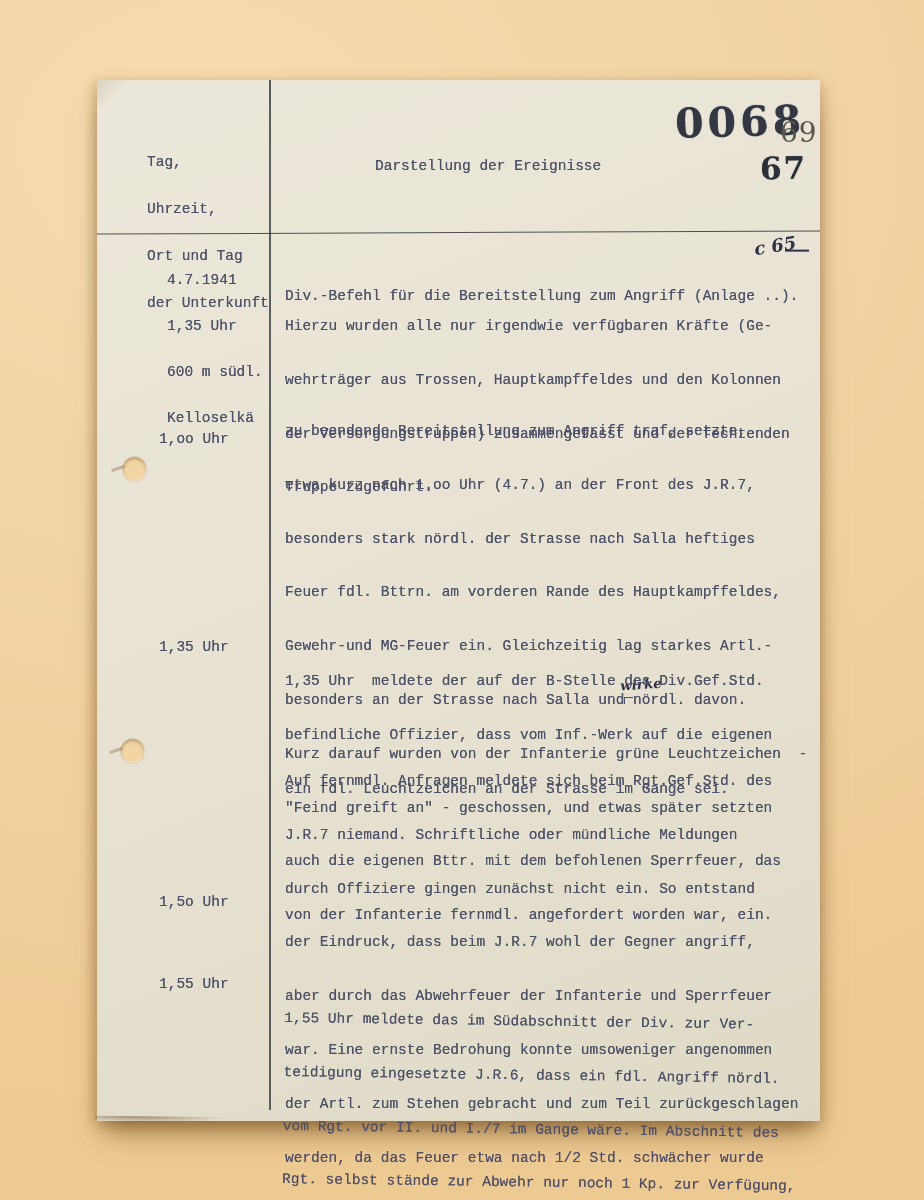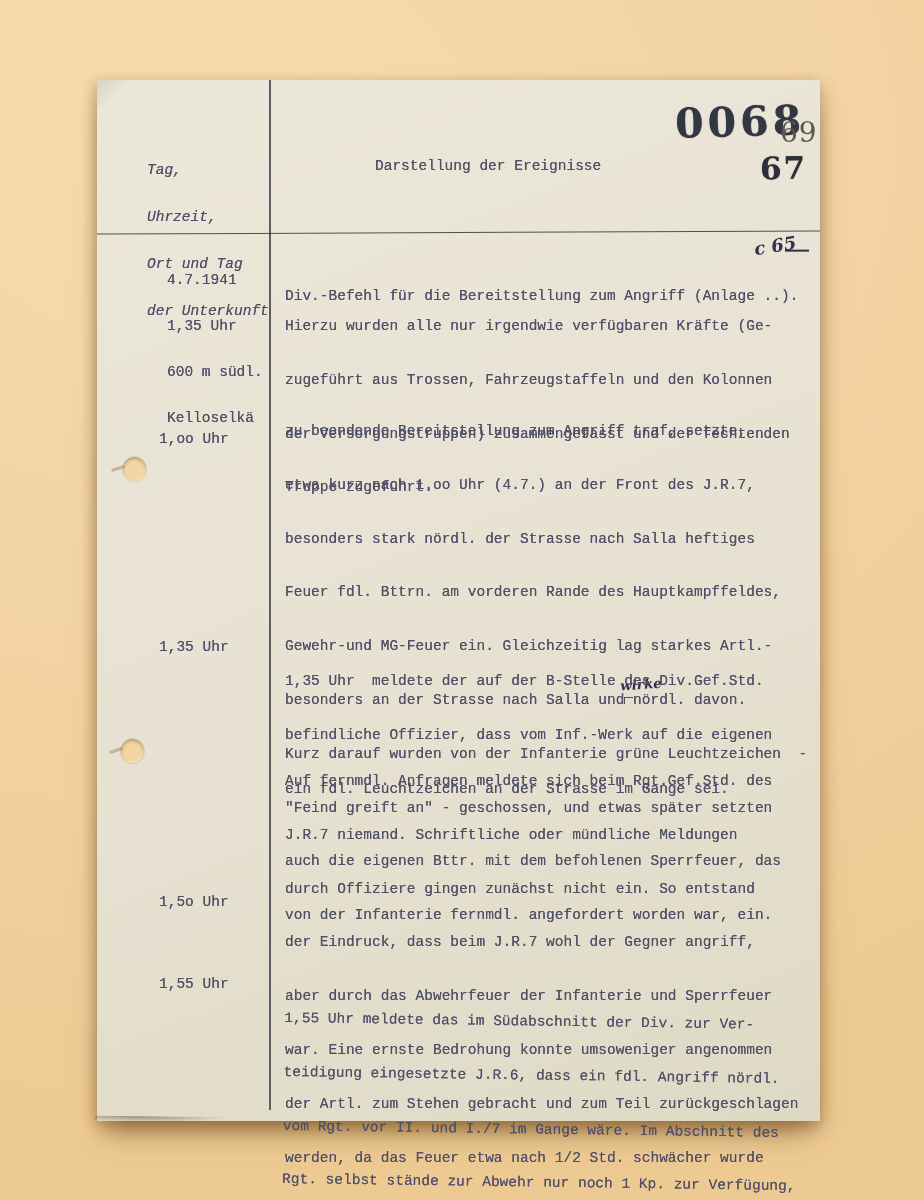--- a/index.html
+++ b/index.html
@@ -32,21 +32,21 @@
   .vrule { position:absolute; left:172px; top:0; width:1.5px; height:1030px;
            background:#45454c; opacity:.85; }
   .hrule { position:absolute; left:0; right:0; top:152px; border-top:1.7px solid #3e3e44;
            transform: rotate(-0.25deg); opacity:.9; }
 
   .tw { color:#4f4f68; font-size:14.5px; white-space:pre;
         text-shadow: 0 0 .5px rgba(79,79,104,.85); }
   .line { height:21.8px; line-height:21.8px; }
   .para { position:absolute; left:188px; }
 
-  .hdr-left { position:absolute; left:50px; top:52px; line-height:15.6px;font-style:italic; }
+  .hdr-left { position:absolute; left:50px; top:44px; line-height:15.6px; }
   .hdr-title { position:absolute; left:278px; top:78px; }
 
   .date-block { position:absolute; left:50px; top:162px; line-height:15.4px;margin-left:20px; }
   .time-label { position:absolute; left:62px; }
 
   .serial-stamp {
     position:absolute; left:578px; top:18px;
     font-family:"DejaVu Serif", serif; font-weight:bold; font-size:41px;
     letter-spacing:4px; color:#262a38; transform:rotate(-1.6deg);
     text-shadow: 0 0 1px rgba(38,42,56,.6); opacity:.93;
@@ -128,21 +128,21 @@
     <div class="hole hole-2">
         <div class="tear"></div>
       </div>
 
     <div class="para tw" style="top:174px">
       <div class="line">Div.-Befehl für die Bereitstellung zum Angriff (Anlage ..).</div>
     </div>
 
     <div class="para tw" style="top:204px">
       <div class="line">Hierzu wurden alle nur irgendwie verfügbaren Kräfte (Ge-</div>
-      <div class="line">zugeführt aus Trossen, Fahrzeugstaffeln und den Kolonnen</div>
+      <div class="line">wehrträger aus Trossen, Hauptkampffeldes und den Kolonnen</div>
       <div class="line">der Versorgungstruppen) zusammengefasst und der fechtenden</div>
       <div class="line">Truppe zugeführt.</div>
     </div>
 
     <div class="para tw" style="top:309px">
       <div class="line">zu beendende Bereitstellung zum Angriff traf, setzte,</div>
       <div class="line">etwa kurz nach 1.oo Uhr (4.7.) an der Front des J.R.7,</div>
       <div class="line">besonders stark nördl. der Strasse nach Salla heftiges</div>
       <div class="line">Feuer fdl. Bttrn. am vorderen Rande des Hauptkampffeldes,</div>
       <div class="line">Gewehr-und MG-Feuer ein. Gleichzeitig lag starkes Artl.-</div>

